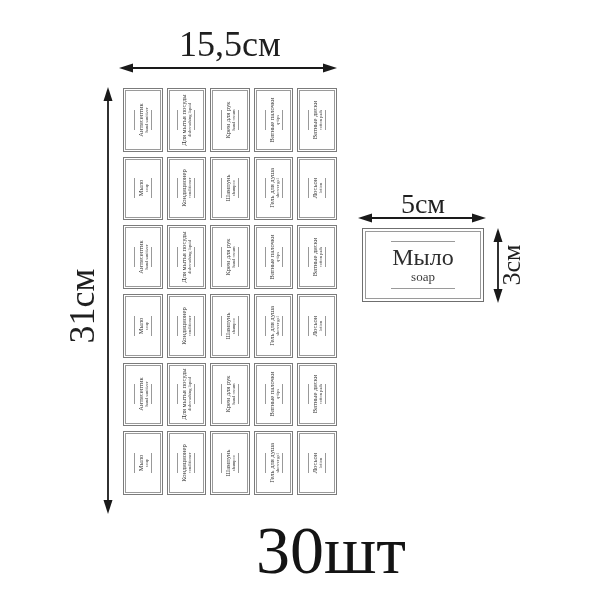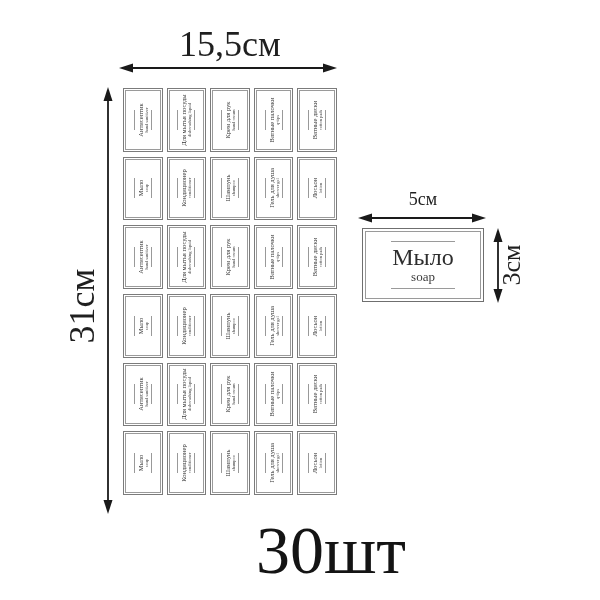--- a/index.html
+++ b/index.html
@@ -16,21 +16,21 @@
   .arrows line { stroke:#1a1a1a; stroke-width:1.8; }
   .arrows polygon { fill:#1a1a1a; }
 
   .dim { position:absolute; line-height:1; color:#1f1f1f; }
   .dim-sheet-width { left:123px; top:26px; width:214px; text-align:center; font-size:36px; }
   .dim-sheet-height {
     left:14px; top:286px; width:140px; height:40px;
     text-align:center; font-size:36px;
     transform:rotate(-90deg);
   }
-  .dim-label-width { left:362px; top:190px; width:122px; text-align:center; font-size:18px; }
+  .dim-label-width { left:362px; top:190px; width:122px; text-align:center; font-size:28px; }
   .dim-label-height {
     left:474px; top:250px; width:80px; height:30px;
     text-align:center; font-size:26px;
     transform:rotate(-90deg);
   }
 
   
   .sheet-grid {
     position:absolute; left:123px; top:88px; width:214px; height:407px;
     display:grid;

